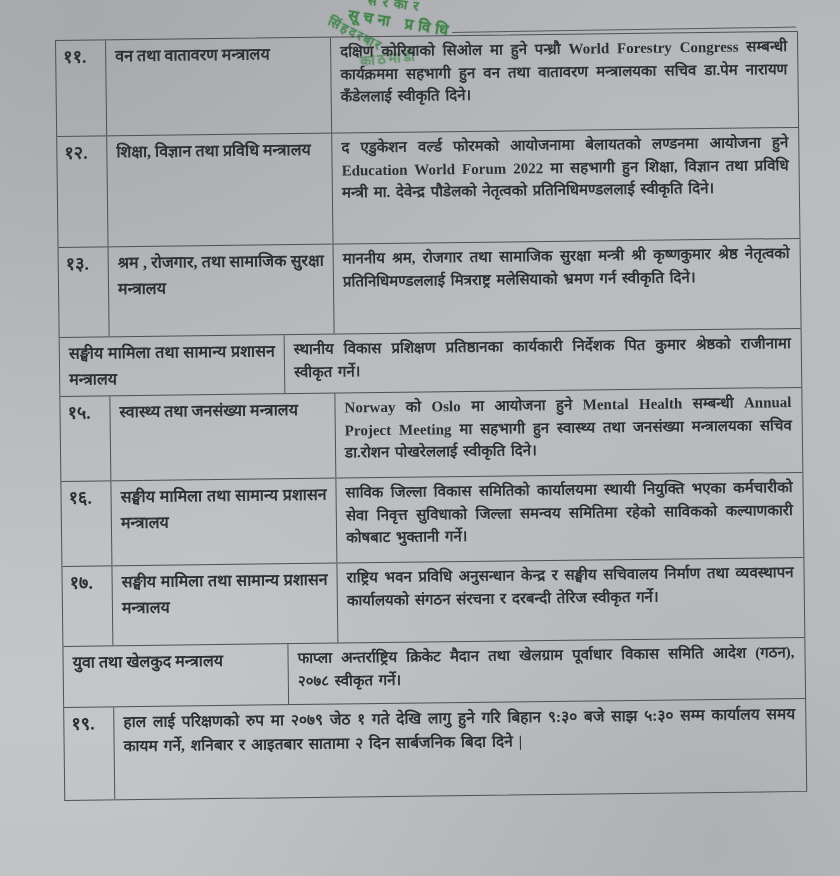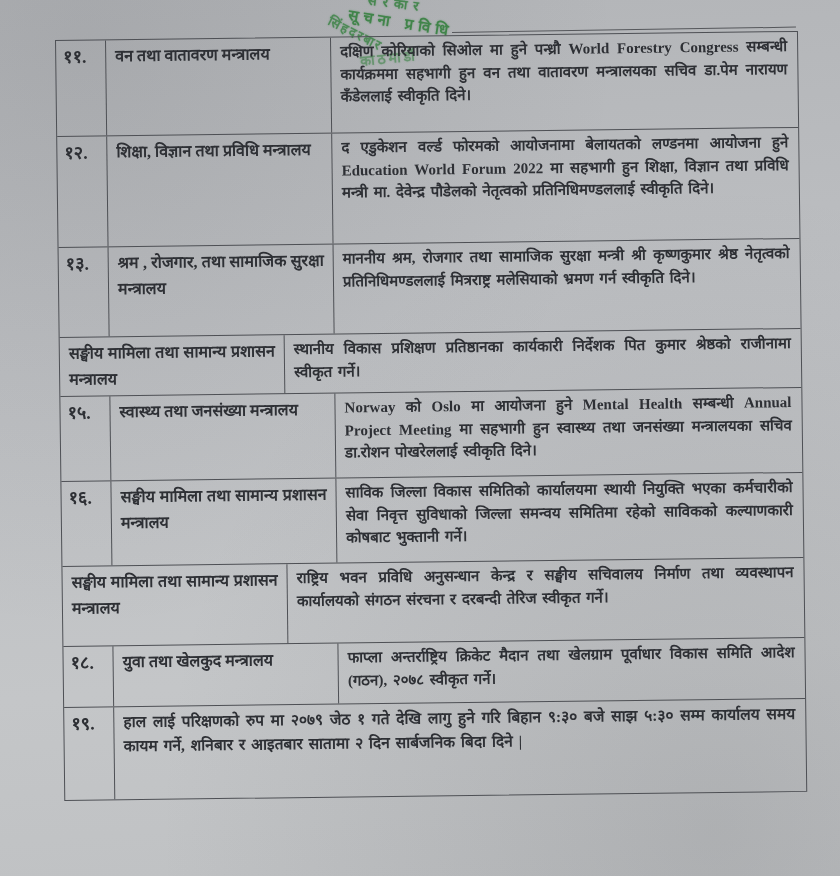--- a/index.html
+++ b/index.html
@@ -101,26 +101,26 @@
       <div class="cell decision">Norway को Oslo मा आयोजना हुने Mental Health सम्बन्धी Annual Project Meeting मा सहभागी हुन स्वास्थ्य तथा जनसंख्या मन्त्रालयका सचिव डा.रोशन पोखरेललाई स्वीकृति दिने।</div>
     </div>
 
     <div class="row" style="min-height:84px">
       <div class="cell sn">१६.</div>
       <div class="cell ministry">सङ्घीय मामिला तथा सामान्य प्रशासन मन्त्रालय</div>
       <div class="cell decision">साविक जिल्ला विकास समितिको कार्यालयमा स्थायी नियुक्ति भएका कर्मचारीको सेवा निवृत्त सुविधाको जिल्ला समन्वय समितिमा रहेको साविकको कल्याणकारी कोषबाट भुक्तानी गर्ने।</div>
     </div>
 
     <div class="row" style="min-height:79px">
+      <div class="cell sn">१७.</div>
       <div class="cell ministry">सङ्घीय मामिला तथा सामान्य प्रशासन मन्त्रालय</div>
       <div class="cell decision">राष्ट्रिय भवन प्रविधि अनुसन्धान केन्द्र र सङ्घीय सचिवालय निर्माण तथा व्यवस्थापन कार्यालयको संगठन संरचना र दरबन्दी तेरिज स्वीकृत गर्ने।</div>
     </div>
 
     <div class="row" style="min-height:60px">
-      <div class="cell sn">१८.</div>
       <div class="cell ministry">युवा तथा खेलकुद मन्त्रालय</div>
       <div class="cell decision">फाप्ला अन्तर्राष्ट्रिय क्रिकेट मैदान तथा खेलग्राम पूर्वाधार विकास समिति आदेश (गठन), २०७८ स्वीकृत गर्ने।</div>
     </div>
 
     <div class="row wide" style="min-height:92px">
       <div class="cell sn">१९.</div>
       <div class="cell decision">हाल लाई परिक्षणको रुप मा २०७९ जेठ १ गते देखि लागु हुने गरि बिहान ९:३० बजे साझ ५:३० सम्म कार्यालय समय कायम गर्ने, शनिबार र आइतबार सातामा २ दिन सार्बजनिक बिदा दिने |</div>
     </div>
 
   </div>

